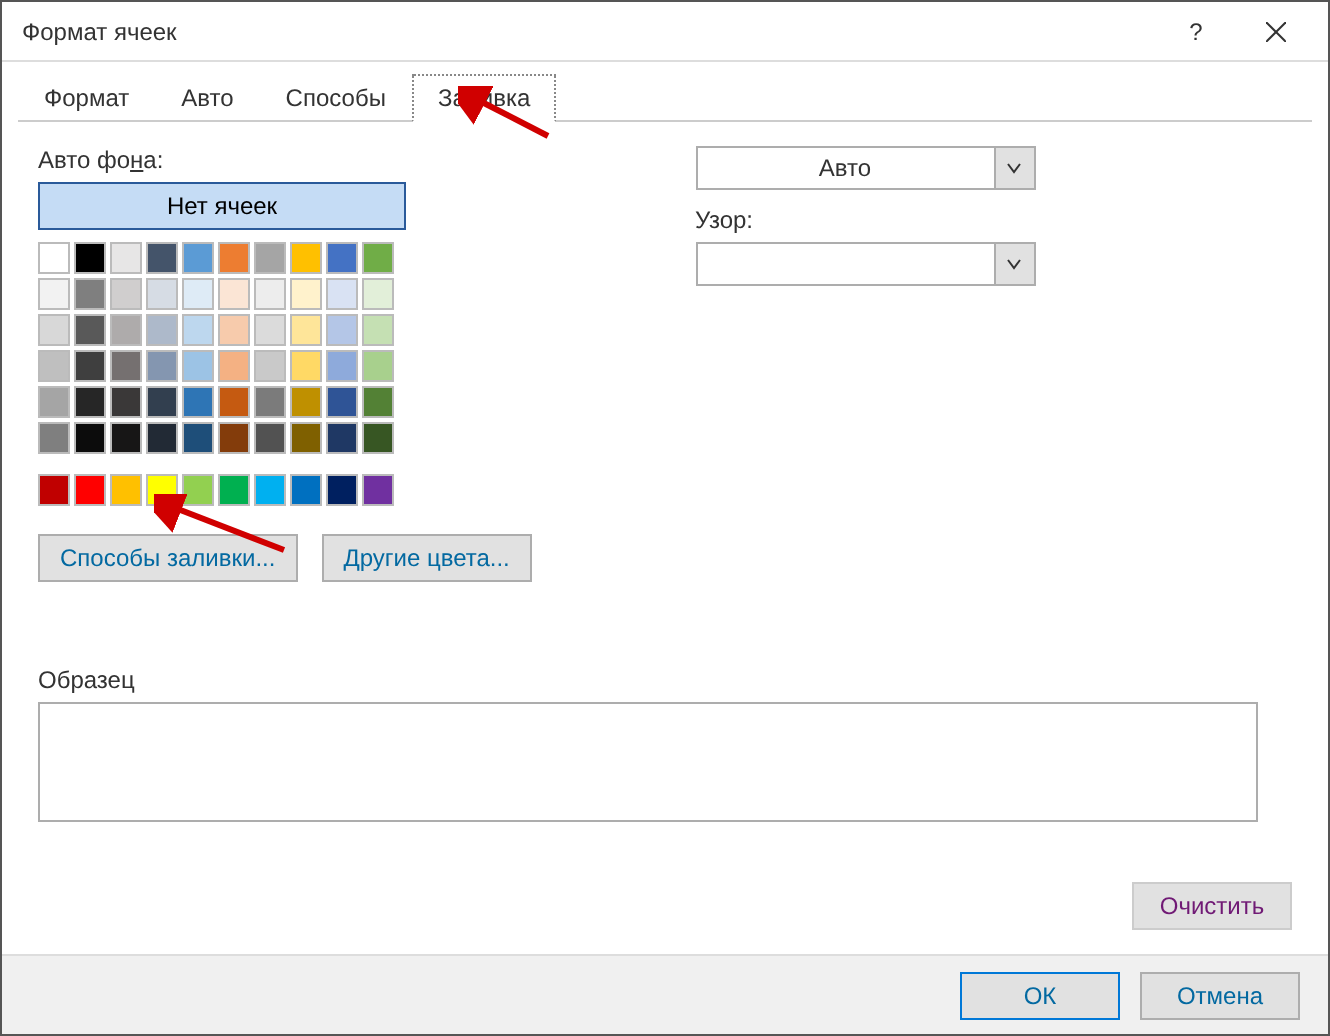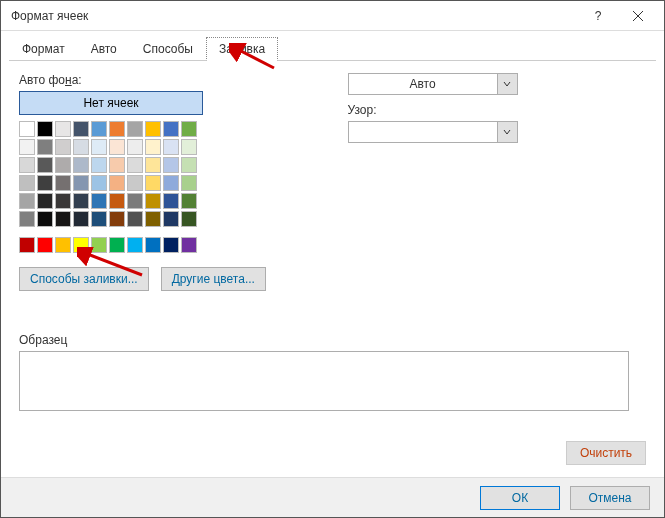--- a/index.html
+++ b/index.html
@@ -23,21 +23,21 @@
   .sw { width: 16px; height: 16px; border: 1px solid #bbb; cursor: pointer; }
   .std-row { display: flex; gap: 2px; margin-bottom: 14px; }
   .btn { height: 24px; padding: 0 10px; border: 1px solid #adadad; background: #e1e1e1; cursor: pointer; display: inline-flex; align-items: center; color: #0369a1; }
   .btn-row { display: flex; gap: 12px; }
   .select-wrap { display: flex; align-items: stretch; width: 170px; height: 22px; border: 1px solid #adadad; margin-bottom: 8px; }
   .select-wrap .val { flex: 1; display: flex; align-items: center; justify-content: center; color: #333; }
   .select-wrap .arrow { width: 20px; border-left: 1px solid #adadad; background: #e1e1e1; display: flex; align-items: center; justify-content: center; cursor: pointer; }
   .sample-section { position: absolute; left: 18px; right: 35px; top: 332px; }
   .sample-box { height: 60px; border: 1px solid #adadad; background: #fff; margin-top: 4px; }
   .footer-clear { position: absolute; right: 18px; top: 440px; }
-  .footer-clear .btn { width: 80px; justify-content: center; color: #c2410c; border-color: #ccc; }
+  .footer-clear .btn { width: 80px; justify-content: center; color: #701a75; border-color: #ccc; }
   .bottom-bar { position: absolute; left: 0; right: 0; bottom: 0; height: 40px; border-top: 1px solid #ddd; display: flex; align-items: center; justify-content: flex-end; padding: 0 14px; gap: 10px; background: #f0f0f0; }
   .bottom-bar .btn { width: 80px; justify-content: center; }
   .bottom-bar .btn.primary { border: 1px solid #0078d7; }
   .arrow-annot { position: absolute; pointer-events: none; z-index: 50; }
   svg.chev { width: 8px; height: 8px; }
 </style>
 </head>
 <body>
 
 <div class="dialog">

